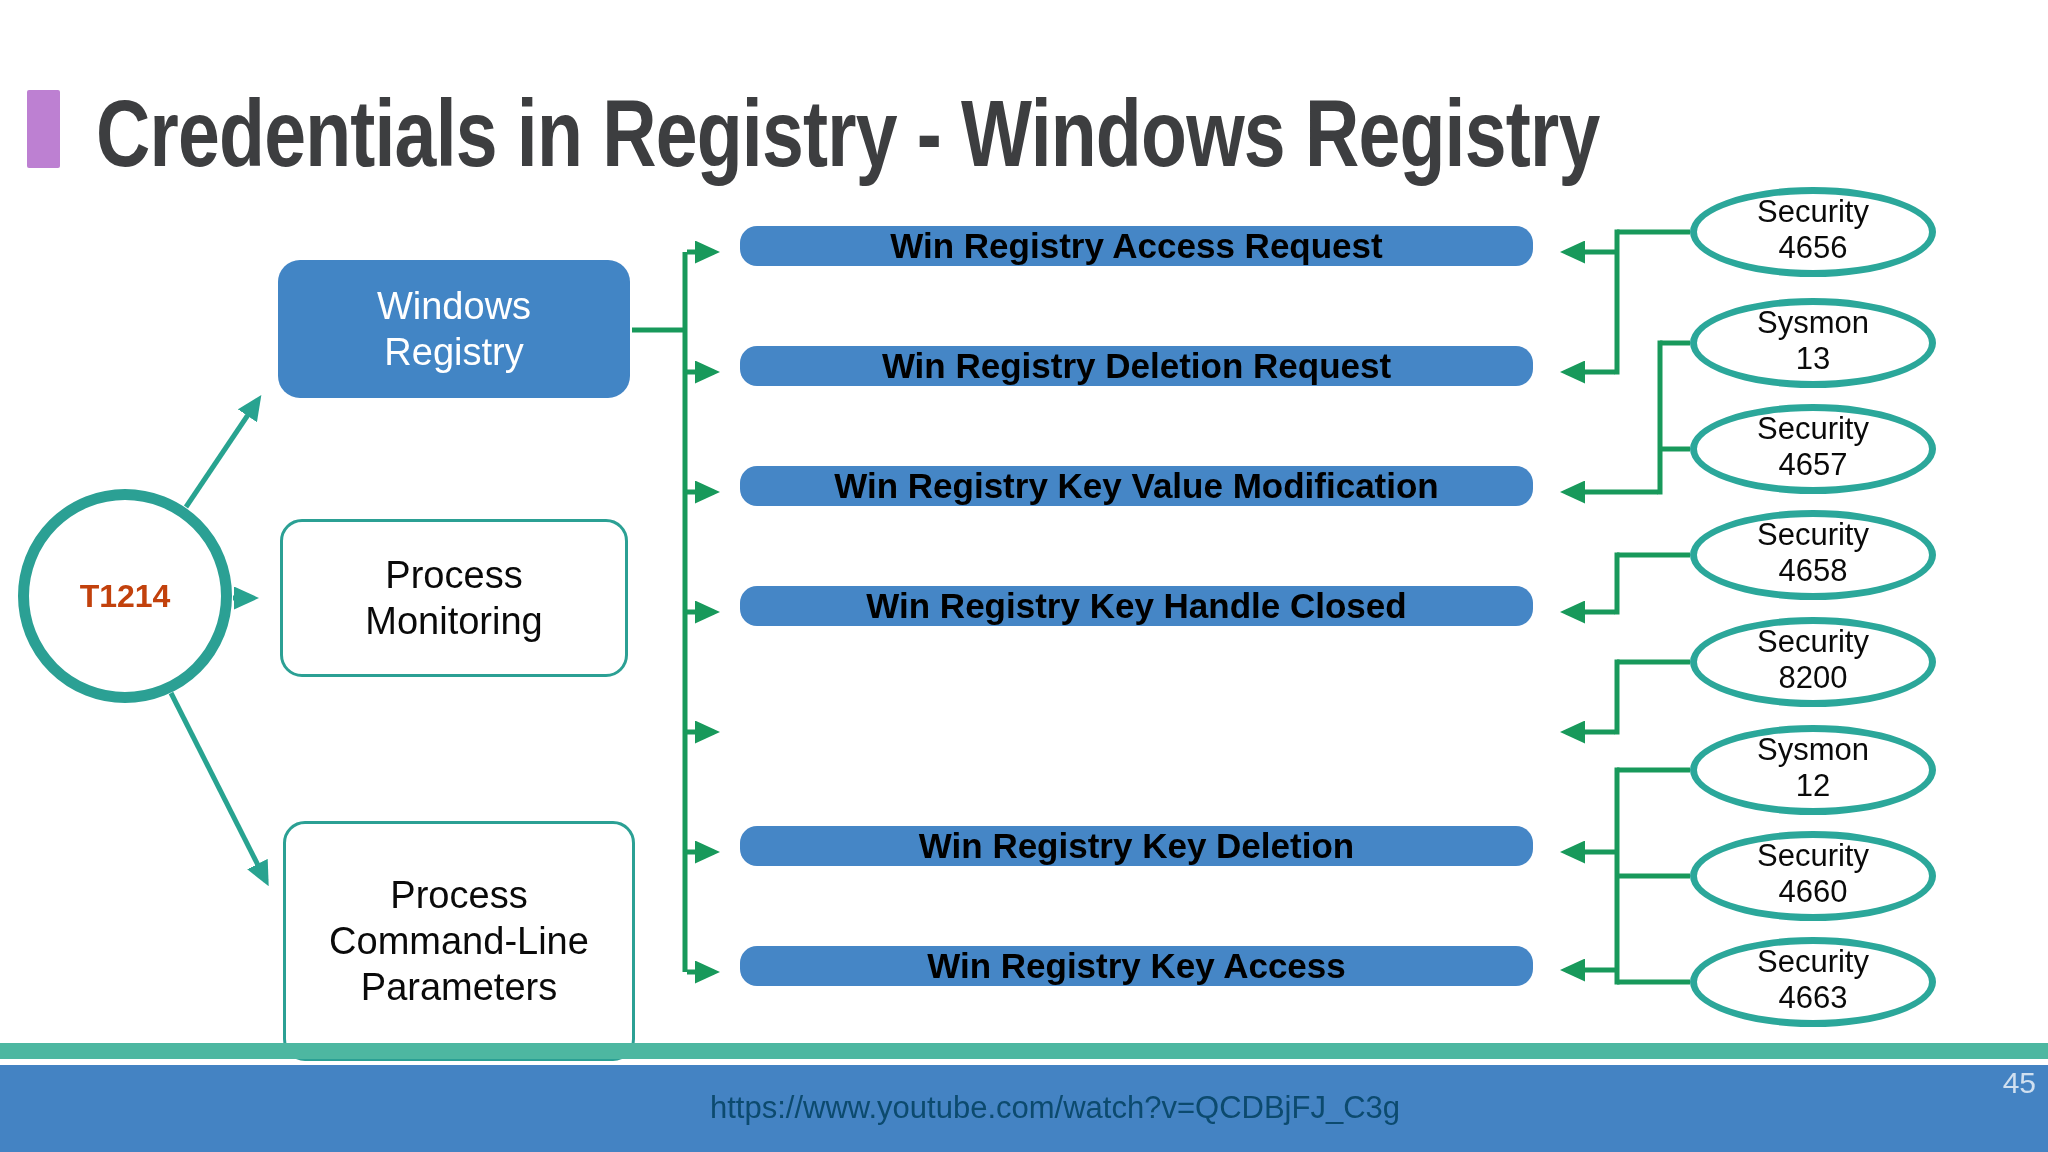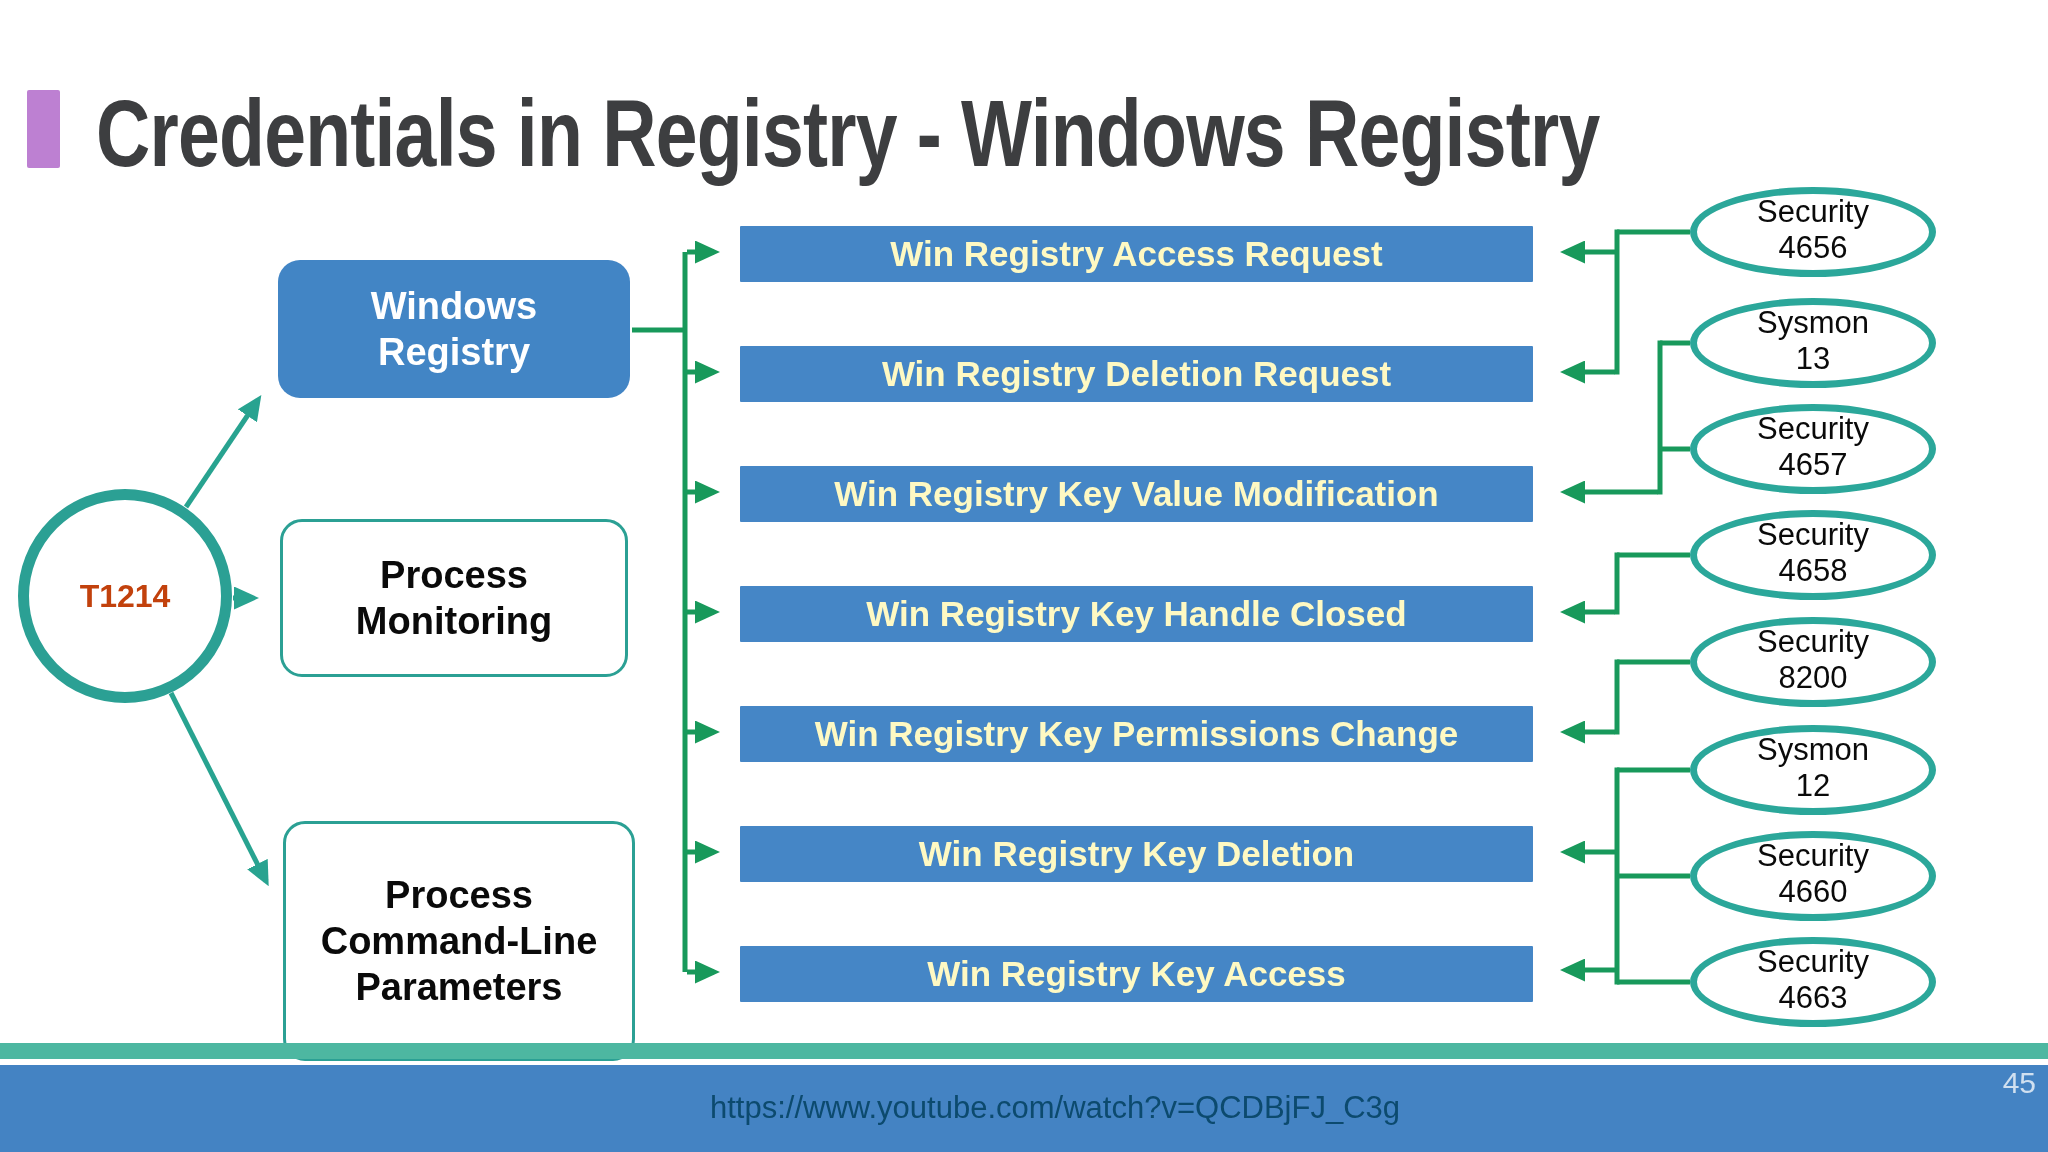--- a/index.html
+++ b/index.html
@@ -18,31 +18,31 @@
   .t-circle{
     position:absolute;left:18px;top:489px;width:214px;height:214px;border-radius:50%;
     background:#fff;border:11px solid #2ba094;box-sizing:border-box;
     display:flex;align-items:center;justify-content:center;
     font-size:32px;font-weight:700;color:#c2410c;
   }
   
   .cat-box{
     position:absolute;box-sizing:border-box;border-radius:22px;
     display:flex;align-items:center;justify-content:center;text-align:center;
-    font-weight:700;font-size:38px;line-height:46px;
+    font-weight:400;font-size:38px;line-height:46px;
   }
   .cat-filled{left:278px;top:260px;width:352px;height:138px;background:#4285c5;color:#fff;padding:0 64px;}
   .cat-outline{background:#fff;border:3px solid #2ba094;color:#0a0a0a;}
   .cat-pm{left:280px;top:519px;width:348px;height:158px;padding:0 60px;}
   .cat-pclp{left:283px;top:821px;width:352px;height:240px;padding:0 26px;}
   
   .evt-bar{
-    position:absolute;left:740px;width:793px;height:56px;background:#4586c6;border-radius:1px;
+    position:absolute;left:740px;width:793px;height:40px;background:#4586c6;border-radius:17px;
     display:flex;align-items:center;justify-content:center;
-    color:#fef9c3;font-weight:700;font-size:35px;white-space:nowrap;
+    color:#000000;font-weight:700;font-size:35px;white-space:nowrap;
   }
   
   .src-ellipse{
     position:absolute;left:1690px;width:246px;height:90px;border-radius:50%;
     background:#fff;border:7px solid #2ba79a;box-sizing:border-box;
     display:flex;flex-direction:column;align-items:center;justify-content:flex-start;
     color:#0a0a0a;font-size:31px;line-height:36px;font-weight:400;text-align:center;
   }
   
   .connectors{position:absolute;left:0;top:0;}
@@ -128,21 +128,20 @@
     <span>Process Monitoring</span>
   </div>
   <div class="cat-box cat-outline cat-pclp">
     <span>Process Command-Line Parameters</span>
   </div>
 
   <div class="evt-bar" style="top:226px">Win Registry Access Request</div>
   <div class="evt-bar" style="top:346px">Win Registry Deletion Request</div>
   <div class="evt-bar" style="top:466px">Win Registry Key Value Modification</div>
   <div class="evt-bar" style="top:586px">Win Registry Key Handle Closed</div>
-  <div class="evt-bar" style="top:706px">Win Registry Key Permissions Change</div>
   <div class="evt-bar" style="top:946px">Win Registry Key Access</div>
   <div class="evt-bar" style="top:826px">Win Registry Key Deletion</div>
 
   <div class="src-ellipse" style="top:187px">
     <span>Security</span>
     <span>4656</span>
   </div>
   <div class="src-ellipse" style="top:298px">
     <span>Sysmon</span>
     <span>13</span>

